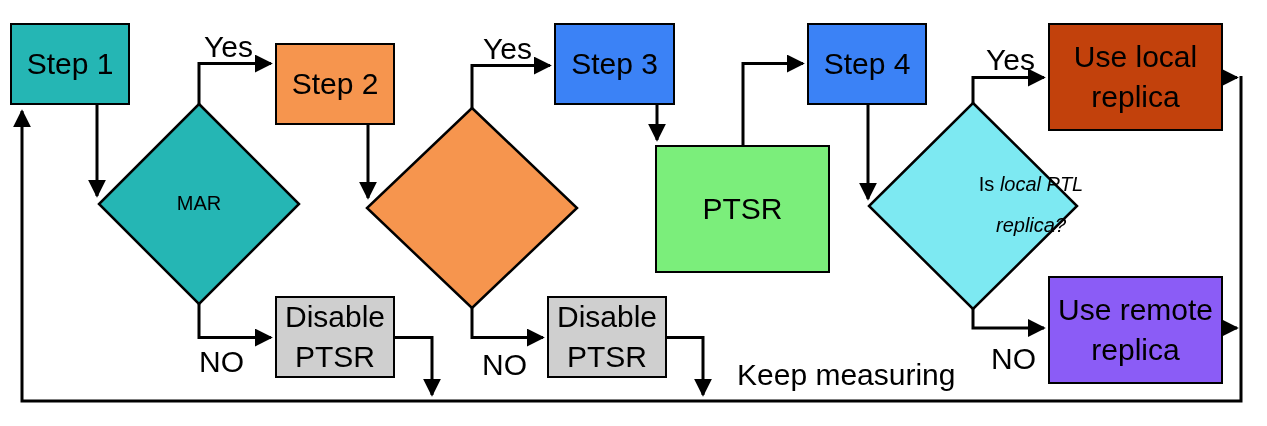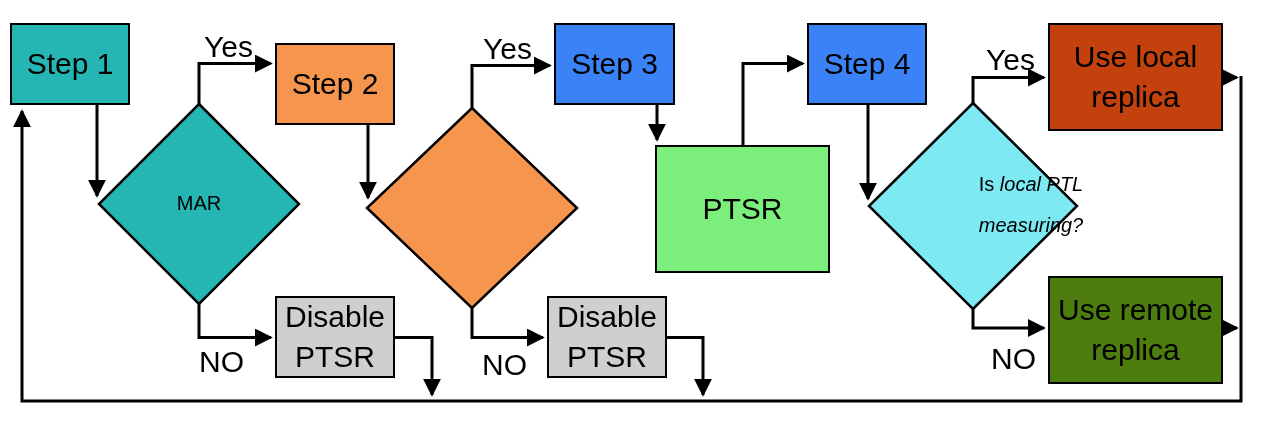--- a/index.html
+++ b/index.html
@@ -95,38 +95,39 @@
     <span>PTSR</span>
   </div>
   <div class="node n-disable2" style="background-color: rgb(207, 207, 207);">
     <span>Disable</span>
     <span>PTSR</span>
   </div>
   <div class="node n-uselocal" style="background-color: #c2410c;">
     <span>Use local</span>
     <span>replica</span>
   </div>
-  <div class="node n-useremote" style="background-color: #4d7c0f;">
+  <div class="node n-useremote" style="background-color: #8b5cf6;">
     <span>Use remote</span>
     <span>replica</span>
   </div>
 
   <div class="dec-label l-mar">
     <div>MAR</div>
   </div>
   <div class="dec-label l-ptl">
     <div>
       <span>Is</span>
       <i>local PTL</i>
     </div>
     <div>
-      <i>measuring?</i>
+      <i>replica?</i>
     </div>
   </div>
 
   <div class="elabel l-yes1">Yes</div>
   <div class="elabel l-no1">NO</div>
   <div class="elabel l-yes2">Yes</div>
   <div class="elabel l-no2">NO</div>
   <div class="elabel l-yes3">Yes</div>
   <div class="elabel l-no3">NO</div>
+  <div class="elabel l-keep">Keep measuring</div>
 
 </div>
 
 </body></html>

